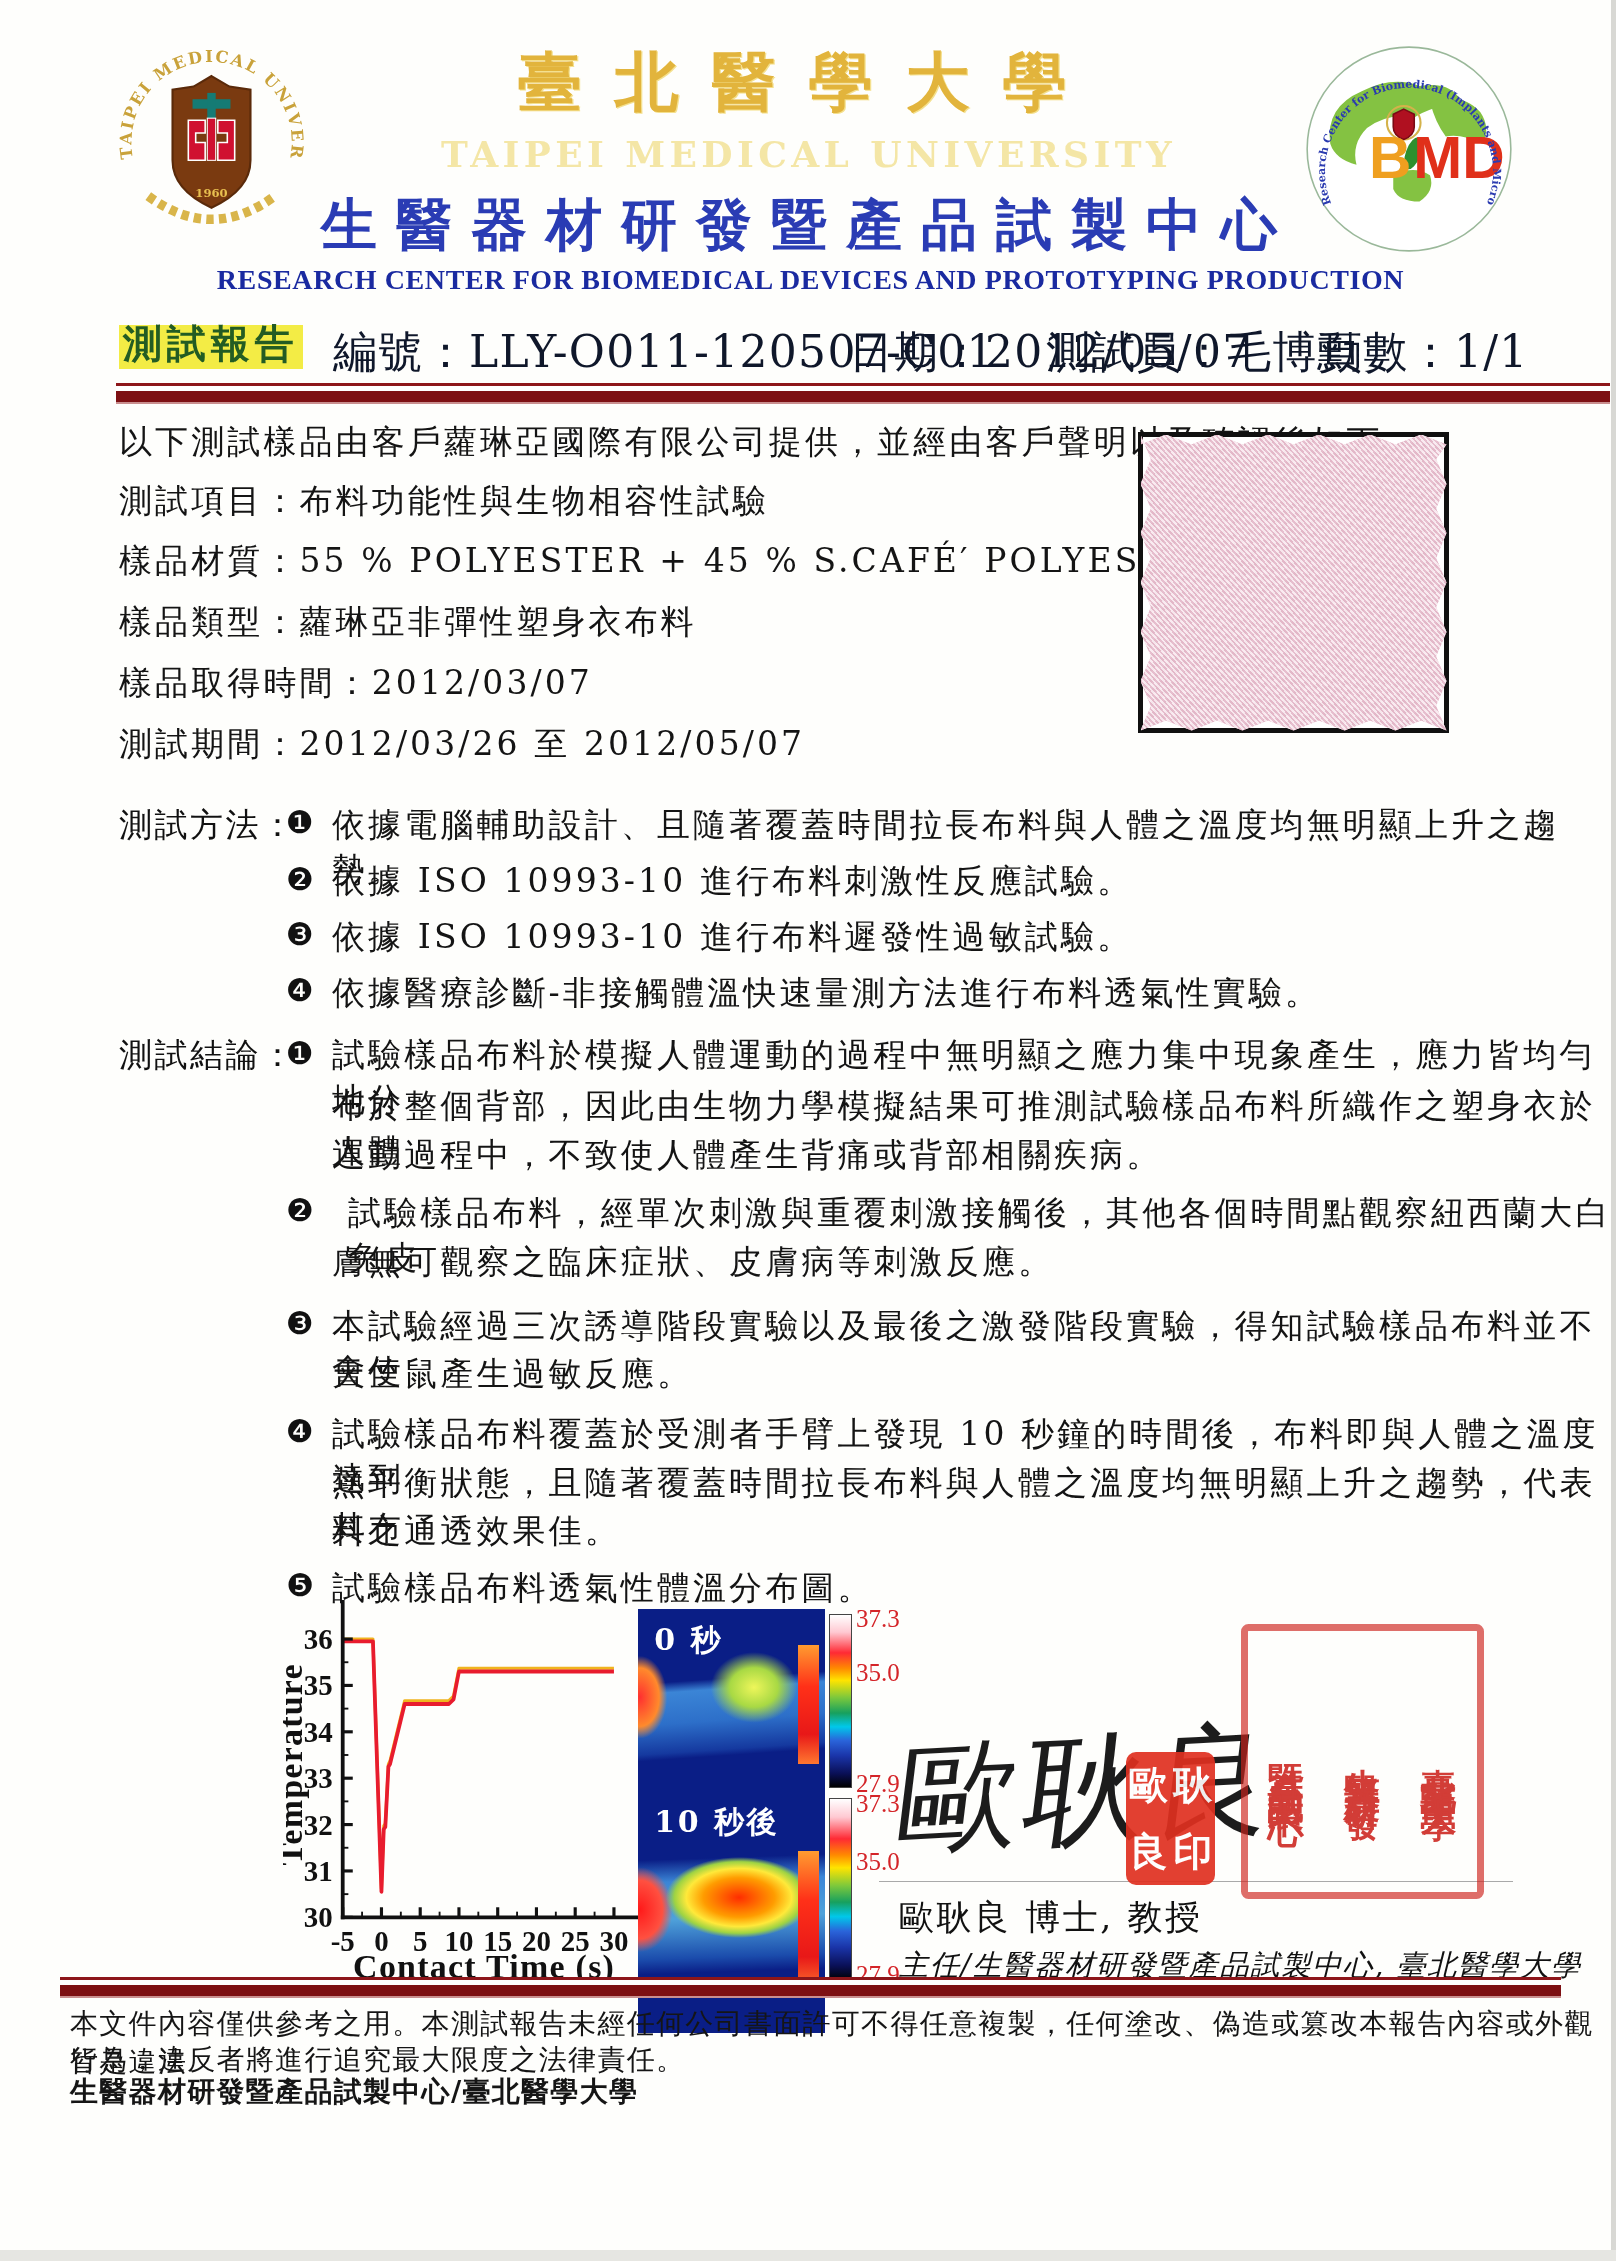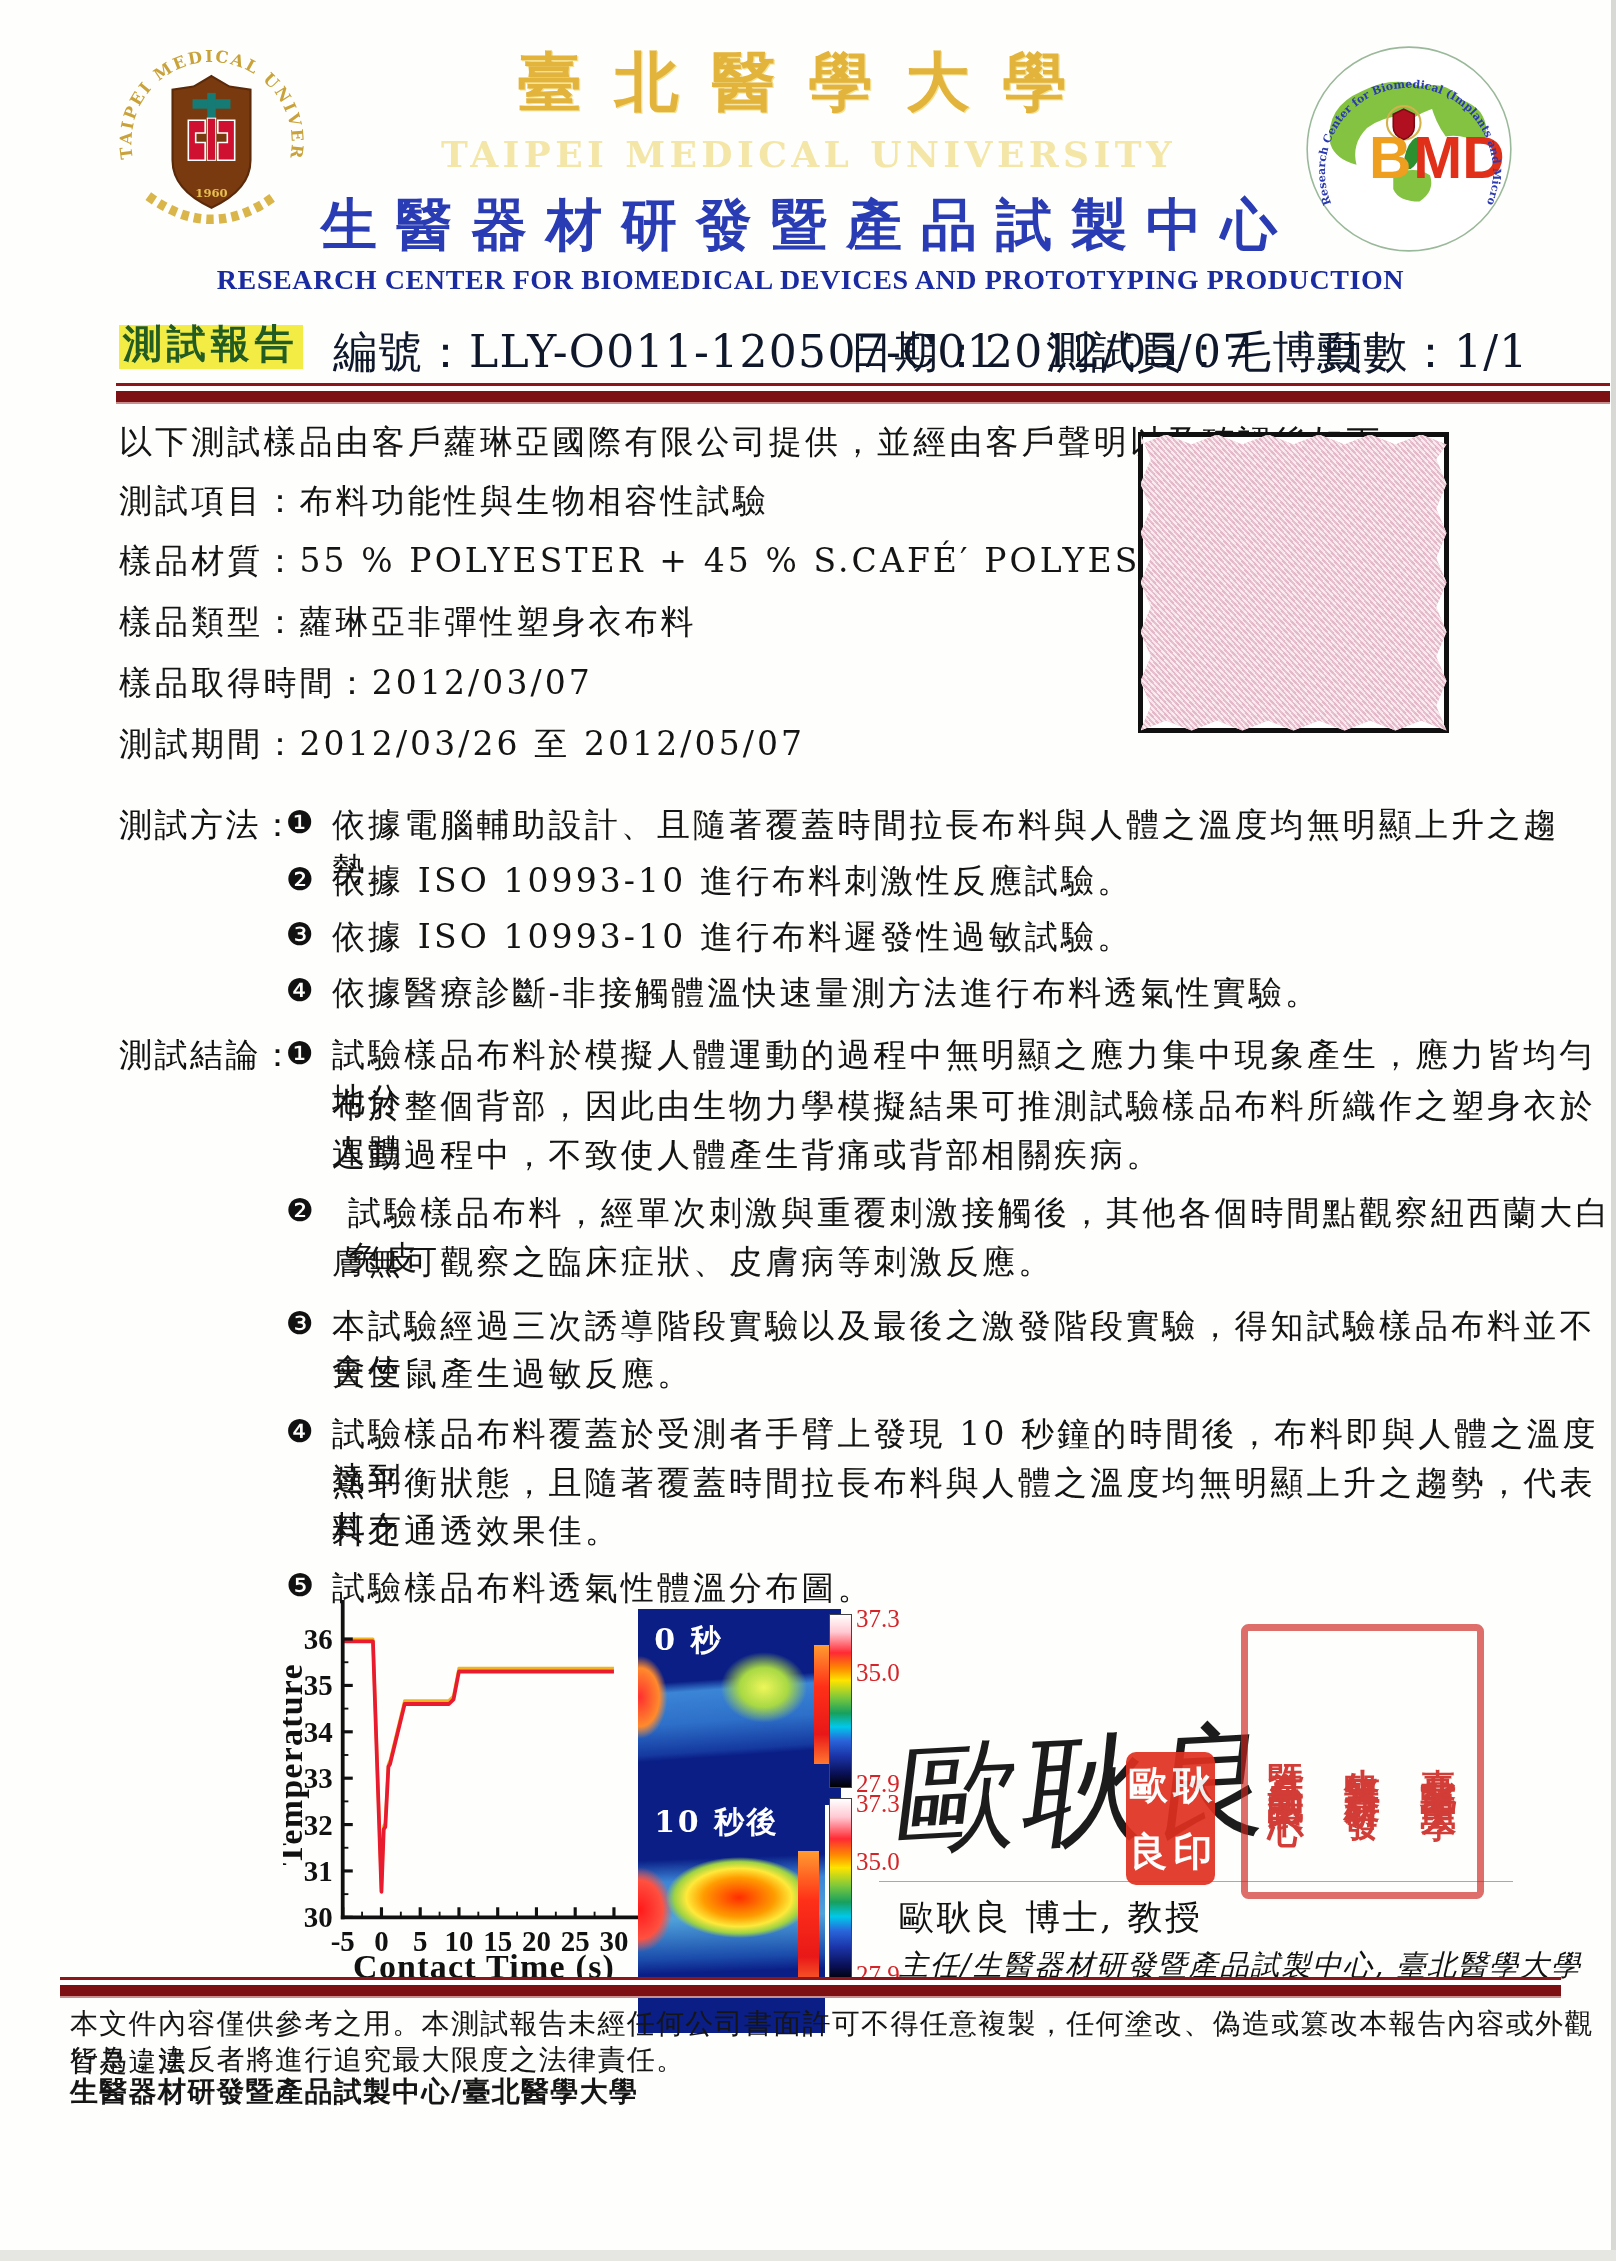--- a/index.html
+++ b/index.html
@@ -23,21 +23,21 @@
   .seclabel{font-size:33px;letter-spacing:2.5px;}
   .fab-frame{border:5.7px solid #101010;background:#fff;}
   .fabric{background:
       repeating-linear-gradient(48deg,rgba(255,255,255,0.55) 0 1.9px,rgba(216,166,186,0.45) 1.9px 3.8px),
       repeating-linear-gradient(-42deg,rgba(245,215,226,0.5) 0 4.4px,rgba(232,190,204,0.5) 4.4px 8.8px),
       #f0cfdc;}
   .thermal{background-color:#0a1e86;overflow:hidden;}
   .t1{background:
       radial-gradient(60px 49px at 62% 40%,#eef65a 0%,#a8d944 40%,rgba(60,150,210,0) 72%),
       radial-gradient(35px 53px at 1% 45%,#ff3030 0%,#ff8a2c 55%,rgba(0,0,0,0) 78%),
-      linear-gradient(176deg,#0a1e86 36%,#3b85d6 41%,#2d6fc9 56%,#15399f 70%,#0a1e86 73%); padding-left: 16px;}
+      linear-gradient(176deg,#0a1e86 36%,#3b85d6 41%,#2d6fc9 56%,#15399f 70%,#0a1e86 73%);}
   .t2{background:
       radial-gradient(85px 47px at 54% 44%,#ff2d00 0%,#ff9c00 42%,#ffe93a 62%,#9ed343 76%,rgba(0,0,0,0) 86%),
       radial-gradient(41px 53px at 1% 49%,#ff1a1a 0%,#ff5040 55%,rgba(0,0,0,0) 80%),
       linear-gradient(178deg,#0a1e86 28%,#3b85d6 37%,#4fa2da 52%,#1b4cac 68%,#0a1e86 74%);}
   .hotbar{position:absolute;right:5.7px;width:21.4px;background:linear-gradient(180deg,#ff9c30 0%,#ff3018 35%,#e81818 75%,#ff7830 100%);}
   .thermal .tag{position:absolute;left:16.3px;top:11.3px;color:#fff;font-size:30px;font-weight:bold;letter-spacing:2.5px;}
   .cbar{border:1.3px solid #444;background:linear-gradient(180deg,#ffffff 0%,#ffc9d2 10%,#ff2a34 22%,#ff8a00 31%,#ffe400 38%,#7cc83c 48%,#17a05e 57%,#00c8ea 65%,#2a64da 73%,#1a34a8 82%,#0a1058 92%,#000 100%);}
   .cblab{font-size:25px;font-weight:normal;color:#d42428;font-family:"Liberation Serif",serif;}
   .sig{font-size:122px;color:#1c1c1c;letter-spacing:5px;transform:rotate(-3deg) skewX(-10deg);font-weight:500;}
   .seal-small{background:#e03020;border-radius:10px;display:grid;grid-template-columns:1fr 1fr;

